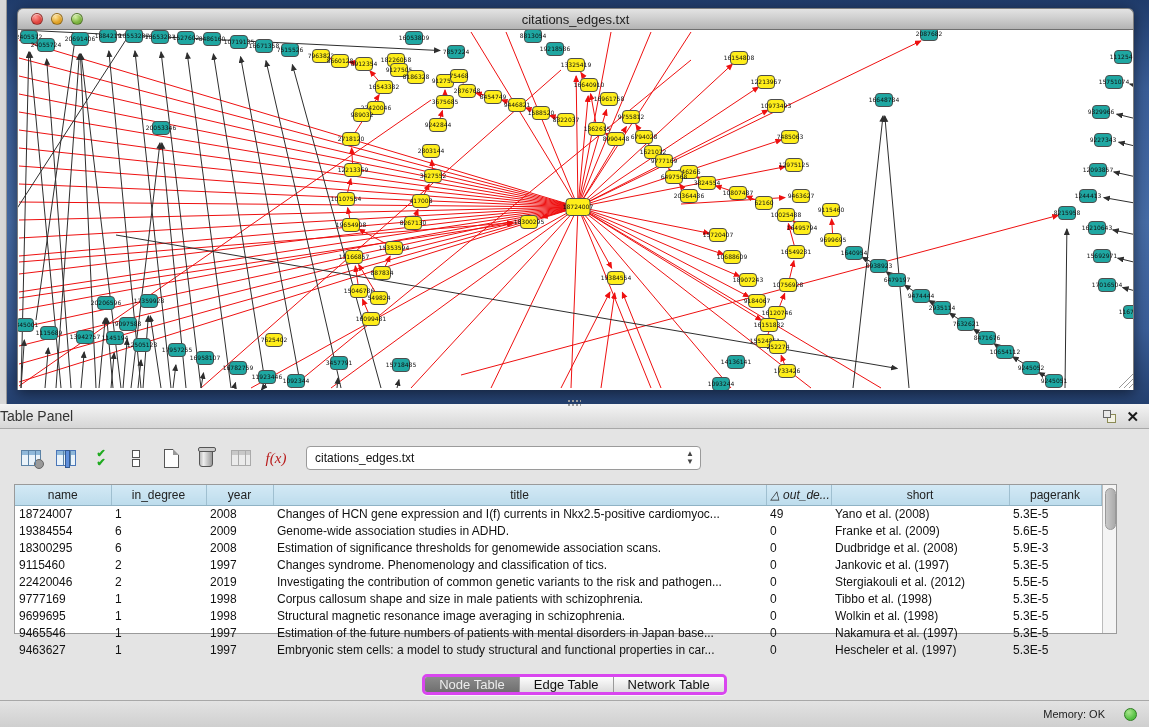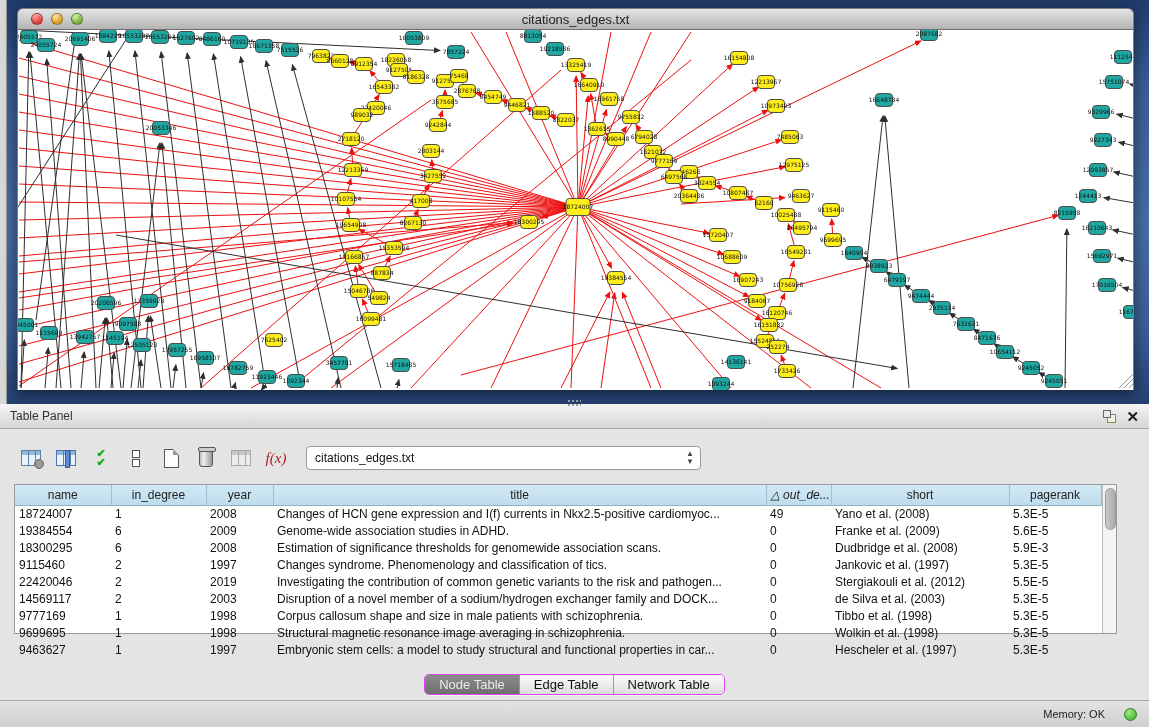--- a/index.html
+++ b/index.html
@@ -27,21 +27,21 @@
   .win-title { position:absolute; left:0; right:0; text-align:center; font-size:13px; color:#222; }
   .canvas { width:100%; height:360px; background:#ffffff; border-left:1px solid #7e7e7e; border-right:1px solid #7e7e7e; }
   .canvas svg { display:block; }
   .edge { stroke-width:1; fill:none; }
   .node-label { font-family:"DejaVu Sans", sans-serif; font-size:6px; fill:#111; text-anchor:middle; }
 
   
   .table-panel { position:absolute; left:0; top:404px; width:1149px; height:296px; background:#e4e4e4; }
   .tp-header { height:25px; background:linear-gradient(180deg,#f4f4f4,#d6d6d6);
     border-bottom:1px solid #a8a8a8; display:flex; align-items:center; position:relative;}
-  .tp-title { font-size:12px; color:#333; margin-left:10px; }
+  .tp-title { font-size:14px; color:#333; }
   .tp-header-icons { position:absolute; right:10px; display:flex; align-items:center; gap:10px; }
   .float-ico { position:relative; width:13px; height:13px; }
   .float-ico .b1 { position:absolute; right:0; bottom:0; width:9px; height:9px; border:1px solid #8b8b55; background:#f3f2e4;}
   .float-ico .b2 { position:absolute; left:0; top:0; width:8px; height:8px; border:1px solid #666; background:#e9e9e9;}
   .close-x { font-size:15px; font-weight:bold; color:#1a1a1a; line-height:13px; cursor:default;}
   .splitter-grip { position:absolute; left:567px; top:-5px; width:14px; height:8px;
     background:radial-gradient(circle,#9a9a9a 1px,transparent 1.3px); background-size:4px 4px; }
 
   .tp-toolbar { display:flex; align-items:center; margin:14px 0 0 18px; height:30px; gap:9px; }
   .tbtn { width:26px; height:26px; display:flex; align-items:center; justify-content:center; }
@@ -54,21 +54,21 @@
     border:1px solid #9a9a9a; display:flex; }
   table.grid { border-collapse:collapse; table-layout:fixed; width:1086px; font-size:12px; color:#111; }
   table.grid th { height:20px; background:linear-gradient(180deg,#d3e9f5,#bddcec);
     border-right:1px solid #9fbfd0; border-bottom:1px solid #8fb2c4; font-weight:normal; font-size:12px; color:#222;
     overflow:hidden; white-space:nowrap; }
   table.grid td { height:17px; padding:0 4px; overflow:hidden; white-space:nowrap; border:none; }
   .vscroll { width:16px; border-left:1px solid #bbb; background:#f4f4f4; position:relative; }
   .vthumb { position:absolute; left:2px; top:3px; width:11px; height:42px; background:linear-gradient(90deg,#c9c9c9,#ababab); border-radius:6px; border:1px solid #999; }
 
   .tp-tabs { position:absolute; left:0; top:270px; width:100%; display:flex; justify-content:center; }
-  .seg { display:flex; border:1px solid #d946ef; border-radius:5px; overflow:hidden; height:21px;
+  .seg { display:flex; border:3px solid #d946ef; border-radius:5px; overflow:hidden; height:21px;
     box-shadow:0 1px 0 rgba(255,255,255,.7); }
   .seg .s { padding:0 14px; font-size:13px; display:flex; align-items:center;
     background:linear-gradient(180deg,#fdfdfd,#dcdcdc); color:#111; border-right:1px solid #9a9a9a; cursor:default;}
   .seg .s:last-child { border-right:none;text-align:center; }
   .seg .s.sel { background:linear-gradient(180deg,#8b8b8b,#6f6f6f); color:#ececec; }
 
   .status-bar { position:absolute; left:0; top:700px; width:1149px; height:27px;
     background:linear-gradient(180deg,#e3e3e3,#cfcfcf); border-top:1px solid #a8a8a8;
     display:flex; align-items:center; justify-content:flex-end; }
   .mem-label { font-size:11px; color:#222; margin-right:19px; }
@@ -661,44 +661,44 @@
           <tr>
             <td>22420046</td>
             <td>2</td>
             <td>2019</td>
             <td>Investigating the contribution of common genetic variants to the risk and pathogen...</td>
             <td>0</td>
             <td>Stergiakouli et al. (2012)</td>
             <td>5.5E-5</td>
           </tr>
           <tr>
-            <td>14569117</td>
-            <td>2</td>
-            <td>2003</td>
-            <td>Disruption of a novel member of a sodium/hydrogen exchanger family and DOCK...</td>
-            <td>0</td>
-            <td>de Silva et al. (2003)</td>
-            <td>5.3E-5</td>
-          </tr>
-          <tr>
             <td>9777169</td>
             <td>1</td>
             <td>1998</td>
             <td>Corpus callosum shape and size in male patients with schizophrenia.</td>
             <td>0</td>
             <td>Tibbo et al. (1998)</td>
             <td>5.3E-5</td>
           </tr>
           <tr>
             <td>9699695</td>
             <td>1</td>
             <td>1998</td>
             <td>Structural magnetic resonance image averaging in schizophrenia.</td>
             <td>0</td>
             <td>Wolkin et al. (1998)</td>
+            <td>5.3E-5</td>
+          </tr>
+          <tr>
+            <td>9465546</td>
+            <td>1</td>
+            <td>1997</td>
+            <td>Estimation of the future numbers of patients with mental disorders in Japan base...</td>
+            <td>0</td>
+            <td>Nakamura et al. (1997)</td>
             <td>5.3E-5</td>
           </tr>
           <tr>
             <td>9463627</td>
             <td>1</td>
             <td>1997</td>
             <td>Embryonic stem cells: a model to study structural and functional properties in car...</td>
             <td>0</td>
             <td>Hescheler et al. (1997)</td>
             <td>5.3E-5</td>

